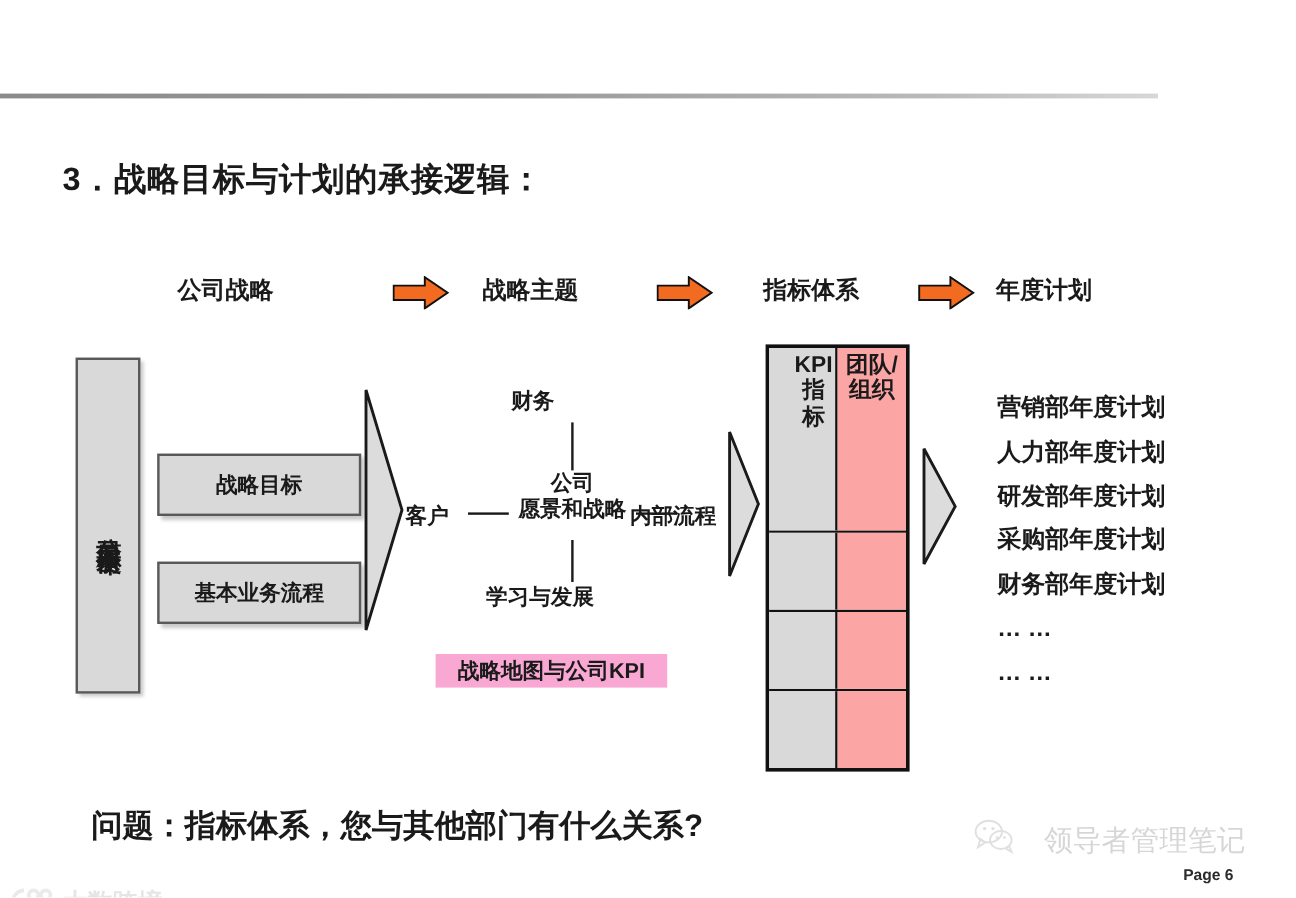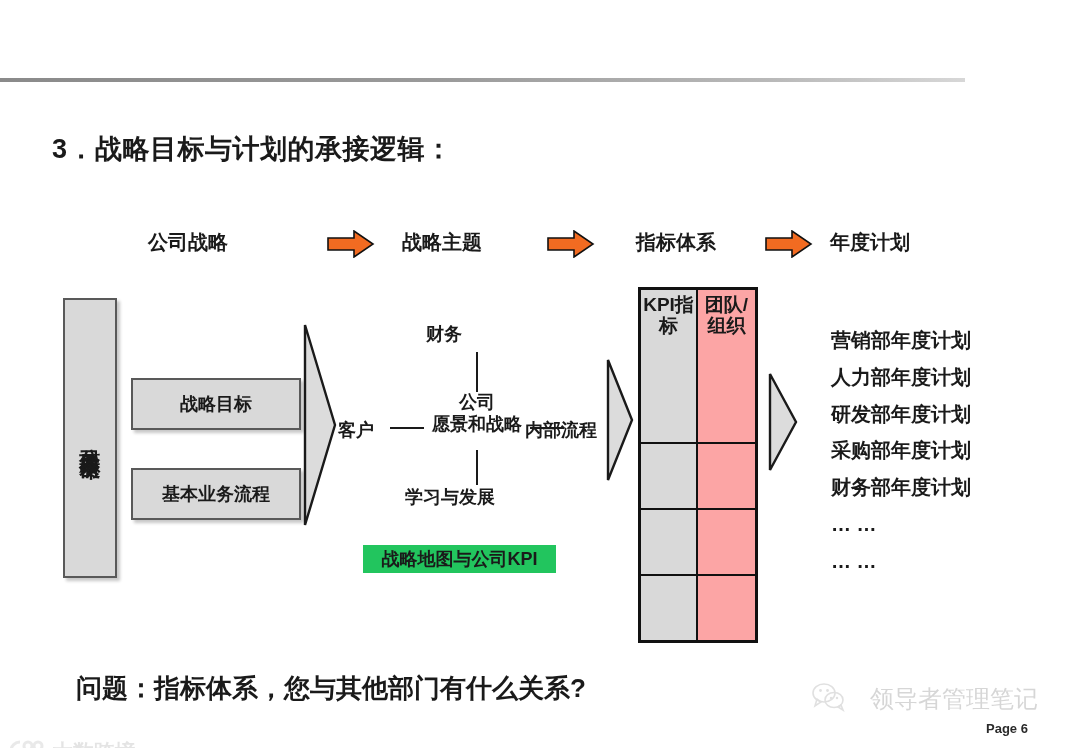--- a/index.html
+++ b/index.html
@@ -138,21 +138,21 @@
   #line-h-left   { left: 60px;  top: 105px; width: 34px; height: 2px;  }
   #line-h-right  { left: 200px; top: 105px; width: 34px; height: 2px;  }
 
   
   .smap-caption {
     position: absolute;
     left: 363px;
     top: 545px;
     width: 193px;
     height: 28px;
-    background: #22c55e;
+    background: #f9a8d4;
     display: flex;
     align-items: center;
     justify-content: center;
     font-size: 18px;
     font-weight: bold;
   }
 
   
   .kpi-table {
     position: absolute;
@@ -179,21 +179,21 @@
     display: flex;
     align-items: flex-start;
     justify-content: center;
     padding-top: 4px;
     font-size: 19px;
     font-weight: bold;
     line-height: 1.12;
     text-align: center;
     word-break: break-all;
   }
-  .kpi-cell.left  { background: #d9d9d9; border-right: 2px solid #111; }
+  .kpi-cell.left  { background: #d9d9d9; border-right: 2px solid #111; padding-left: 19px; }
   .kpi-cell.right { background: #fca5a5; }
 
   
   .plans {
     position: absolute;
     left: 831px;
     top: 322px;
     width: 200px;
   }
   .plan-item {

